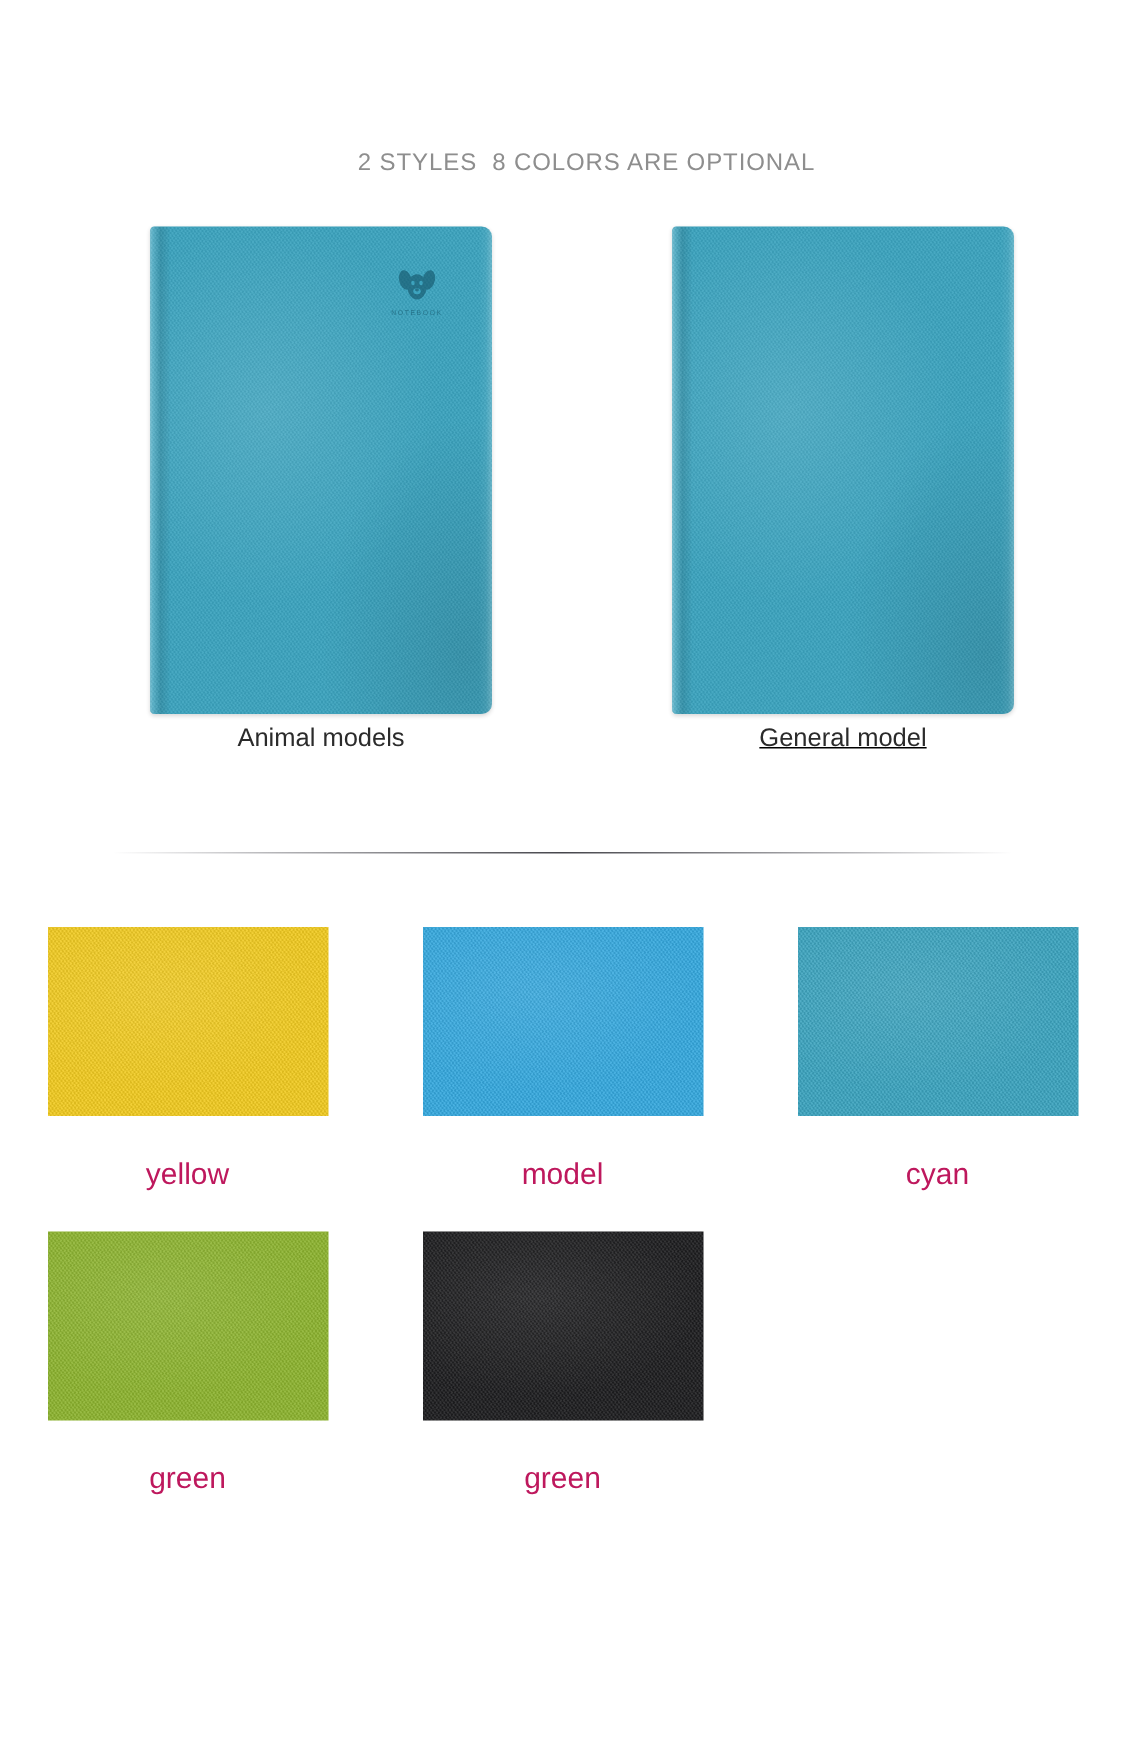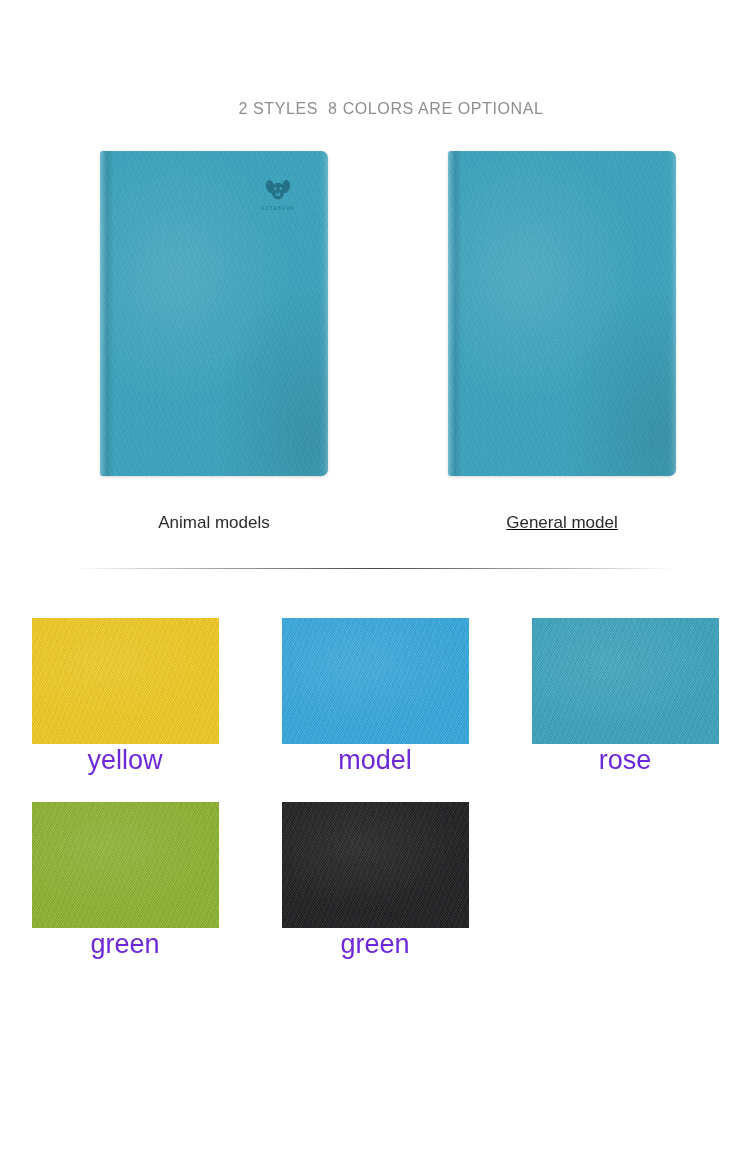--- a/index.html
+++ b/index.html
@@ -95,21 +95,21 @@
   .logo svg { display: block; margin: 0 auto; }
   .logo-text {
     margin-top: 3px;
     font-size: 4.5px;
     letter-spacing: 1.1px;
     color: #14566b;
     font-family: "Liberation Sans", sans-serif;
   }
 
   .style-caption {
-    margin-top: 37px;
+    margin-top: 6px;
     text-align: center;
     font-size: 17px;
     color: #2b2b2b;
     font-weight: 400;
   }
 
   
   .divider {
     position: absolute;
     left: 75px;
@@ -150,23 +150,23 @@
   .swatch .grain {
     position: absolute;
     inset: 0;
     background-image:
       repeating-linear-gradient(52deg, rgba(255,255,255,0.055) 0 1px, rgba(0,0,0,0.045) 1px 2px),
       repeating-linear-gradient(126deg, rgba(255,255,255,0.045) 0 1px, rgba(0,0,0,0.038) 1px 2px),
       radial-gradient(ellipse 80% 70% at 40% 35%, rgba(255,255,255,0.07), rgba(255,255,255,0) 75%);
   }
 
   .color-label {
-    margin-top: 1px;
-    font-size: 27px;
-    color: #6d28d9;
+    margin-top: 28px;
+    font-size: 20px;
+    color: #be185d;
     font-weight: 400;
   }
 </style>
 </head>
 <body>
 
 <div class="header">
   <div class="header-title">2 STYLES  8 COLORS ARE OPTIONAL</div>
 </div>
 
@@ -216,21 +216,21 @@
     <div class="color-cell">
       <div class="swatch" style="background: rgb(53, 168, 222);">
         <div class="grain"></div>
       </div>
       <div class="color-label">model</div>
     </div>
     <div class="color-cell">
       <div class="swatch" style="background: rgb(59, 163, 190);">
         <div class="grain"></div>
       </div>
-      <div class="color-label">rose</div>
+      <div class="color-label">cyan</div>
     </div>
     <div class="color-cell">
       <div class="swatch" style="background: rgb(140, 179, 47);">
         <div class="grain"></div>
       </div>
       <div class="color-label">green</div>
     </div>
     <div class="color-cell">
       <div class="swatch" style="background: rgb(29, 29, 31);">
         <div class="grain"></div>

